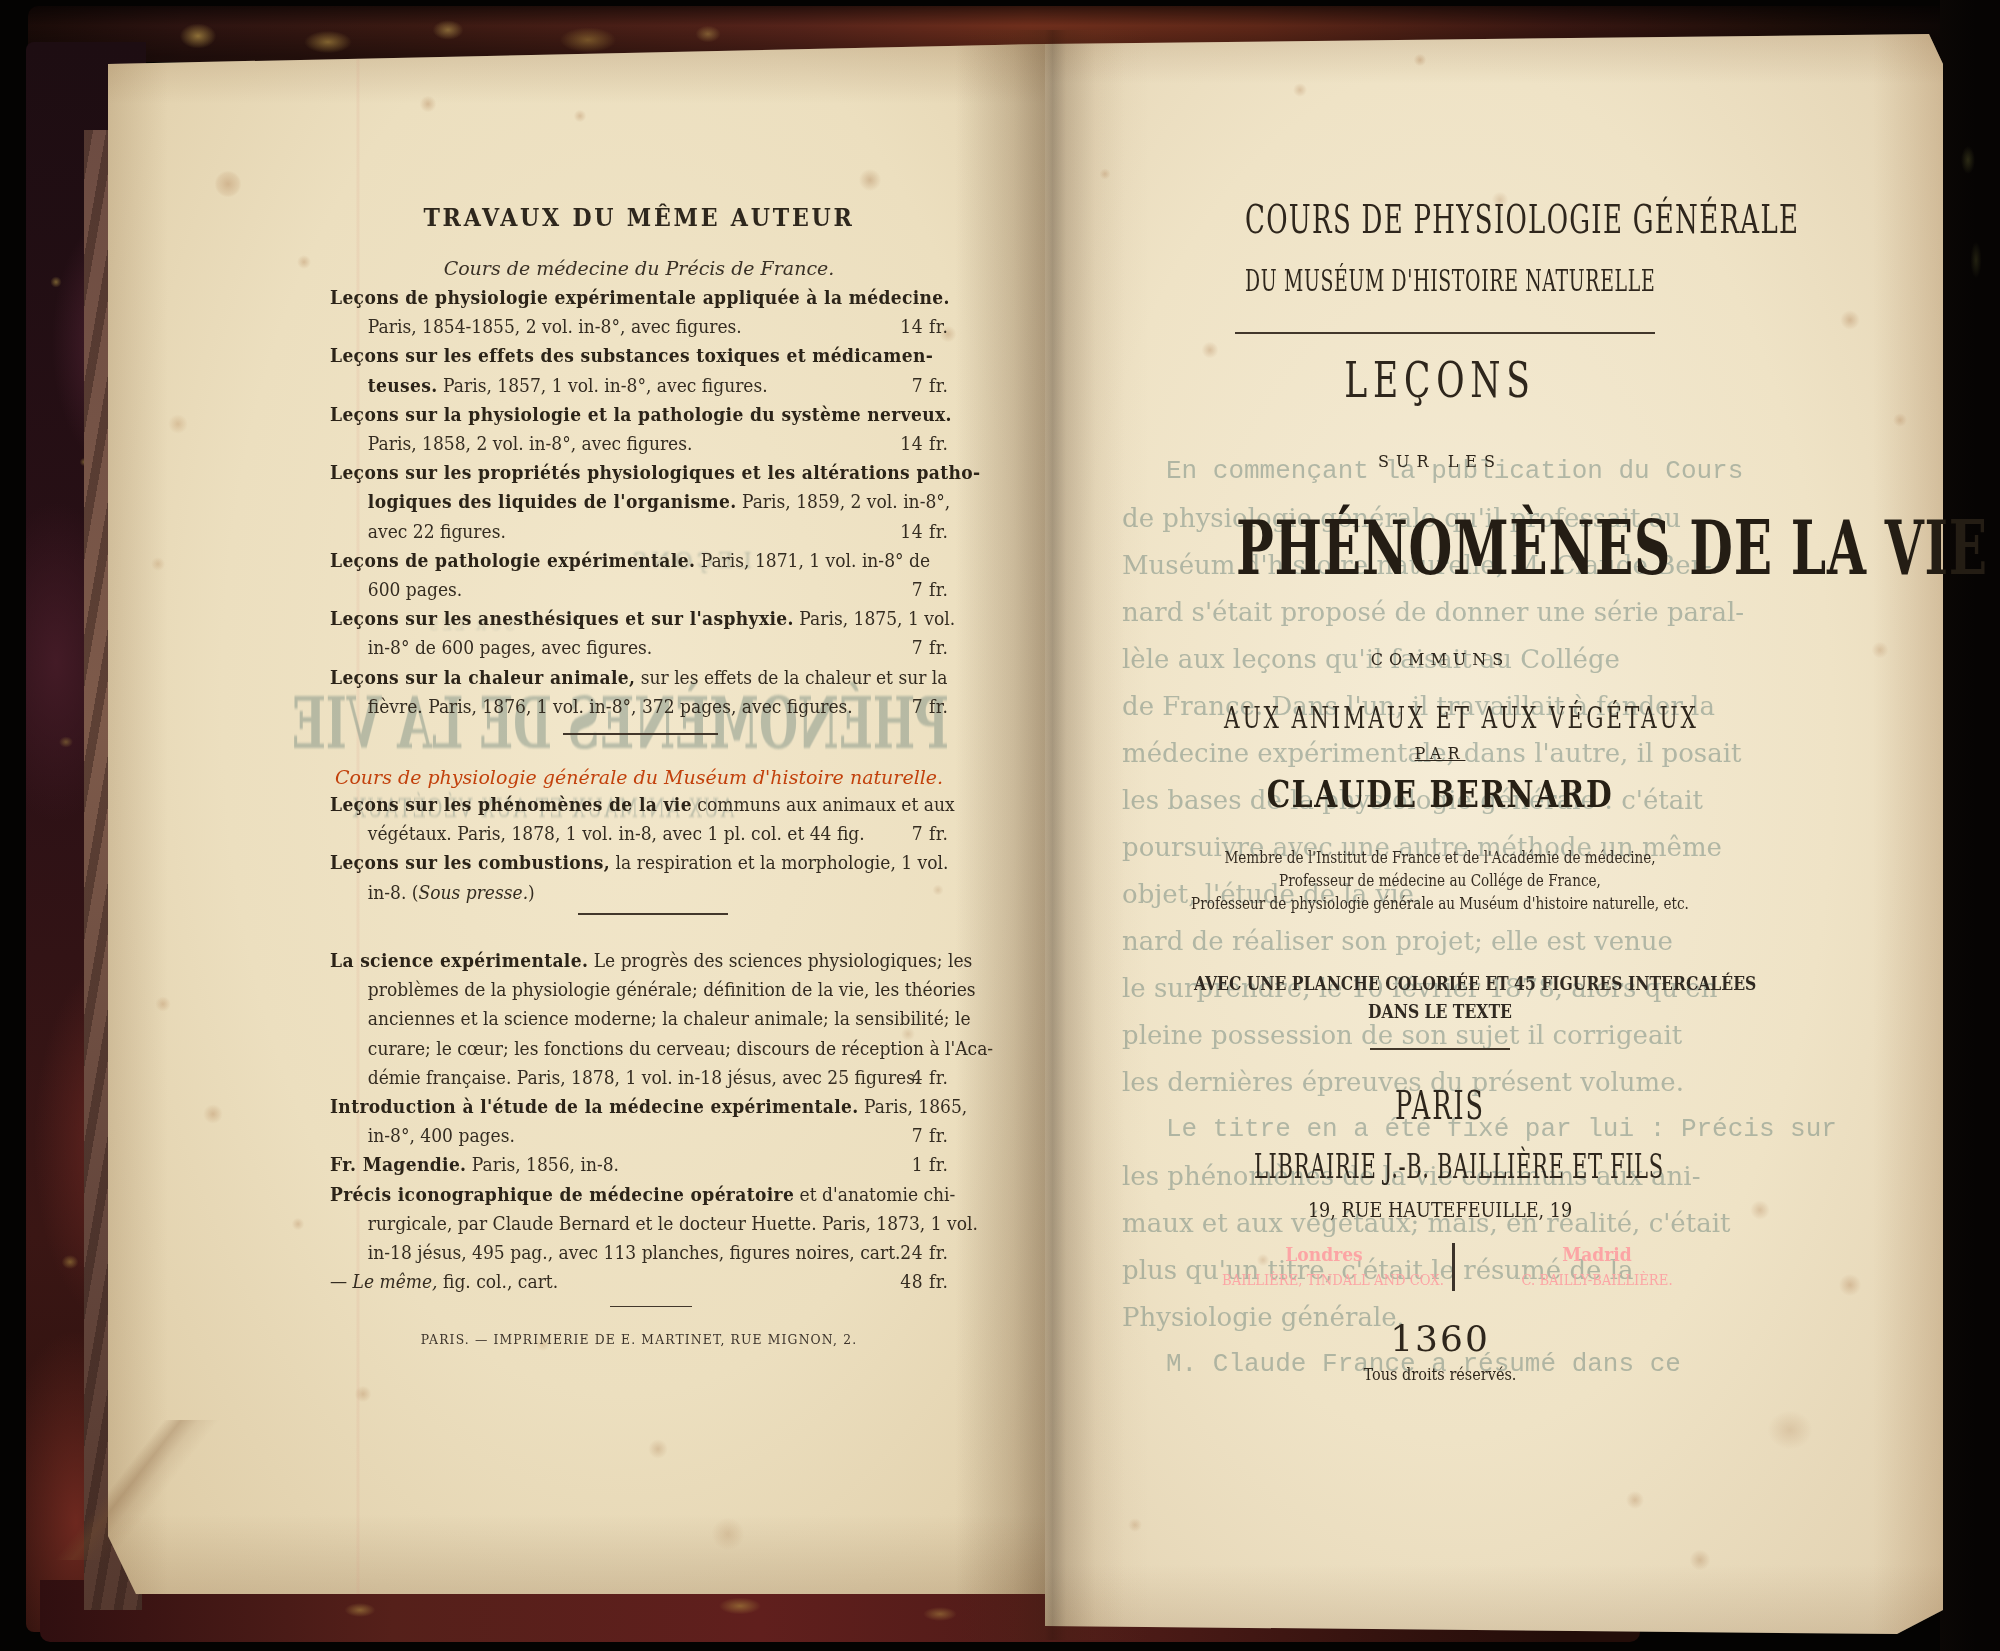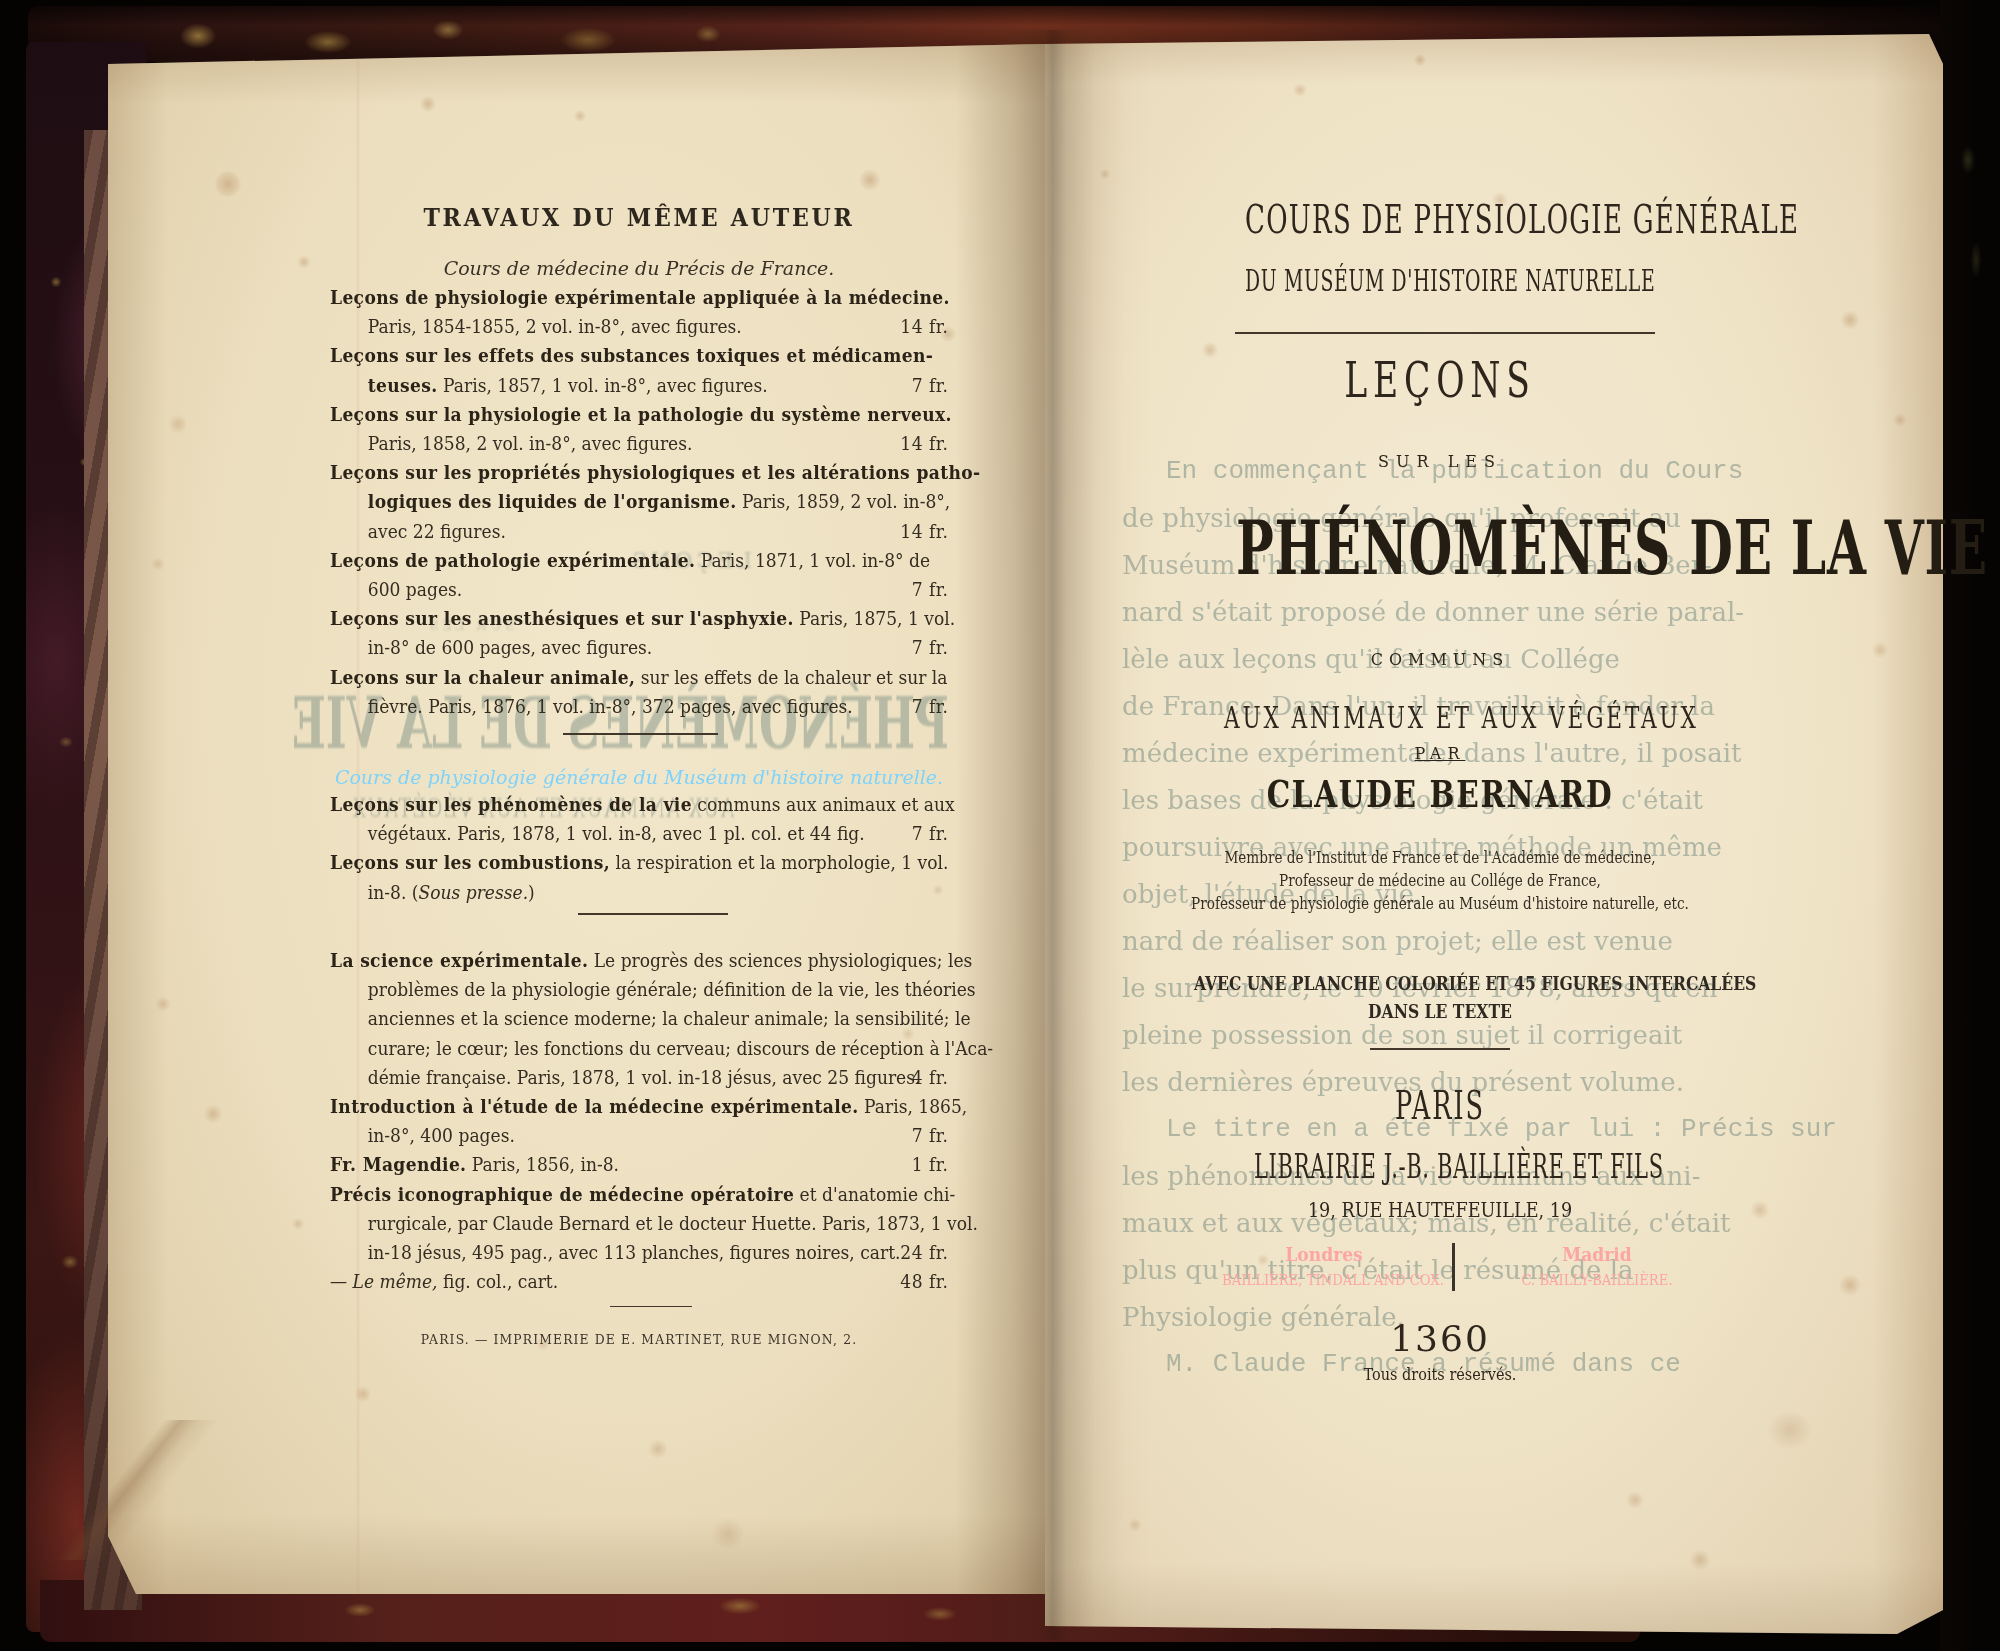--- a/index.html
+++ b/index.html
@@ -99,21 +99,21 @@
       linear-gradient(180deg, rgba(130,90,50,.18), transparent 50px),
       linear-gradient(0deg, rgba(120,85,50,.16), transparent 70px),
       radial-gradient(ellipse at 45% 45%, #f5ecd6 0%, #efe3c6 55%, #e0cfae 100%);}
   #gutter{position:absolute;left:955px;top:30px;width:195px;height:1610px;z-index:5;pointer-events:none;
     background:linear-gradient(90deg, rgba(70,45,20,0) 0%, rgba(70,45,20,.10) 30%, rgba(60,38,18,.22) 46%, rgba(40,25,12,.30) 50%, rgba(70,45,22,.16) 57%, rgba(120,80,40,.05) 72%, rgba(0,0,0,0) 100%);}
   
   .print{position:absolute;z-index:4;color:#342c21;}
   #lp-header{left:330px;top:203px;width:618px;text-align:center;font-size:24px;letter-spacing:3px;
     transform:scaleX(.92);font-weight:700;color:#2e271d;white-space:nowrap;}
   #lp-series1{left:330px;top:257px;width:618px;text-align:center;font-style:italic;font-size:19px;color:#3a3126;white-space:nowrap;}
-  #lp-series2{left:330px;top:766px;width:618px;text-align:center;font-style:italic;font-size:19px;color:#7dd3fc;white-space:nowrap;}
+  #lp-series2{left:330px;top:766px;width:618px;text-align:center;font-style:italic;font-size:19px;color:#c2410c;white-space:nowrap;}
   .lcol{position:absolute;left:330px;width:687px;z-index:4;transform:scaleX(.9);transform-origin:0 0;}
   #lp-lines1{top:283px;} #lp-lines2{top:790px;} #lp-lines3{top:946px;}
   .bl{position:relative;line-height:29.2px;font-size:19px;white-space:nowrap;color:#342c21;}
   .bl.ind{padding-left:42px;}
   .bl .b{font-weight:700;letter-spacing:.4px;color:#2b2318;}
   .bl .it{font-style:italic;}
   .bl .price{position:absolute;right:0;top:0;letter-spacing:.5px;}
   .bl span:empty{display:none;}
   .rule{position:absolute;z-index:4;background:#42372b;height:2px;}
   #lp-rule1{left:563px;top:733px;width:155px;}

